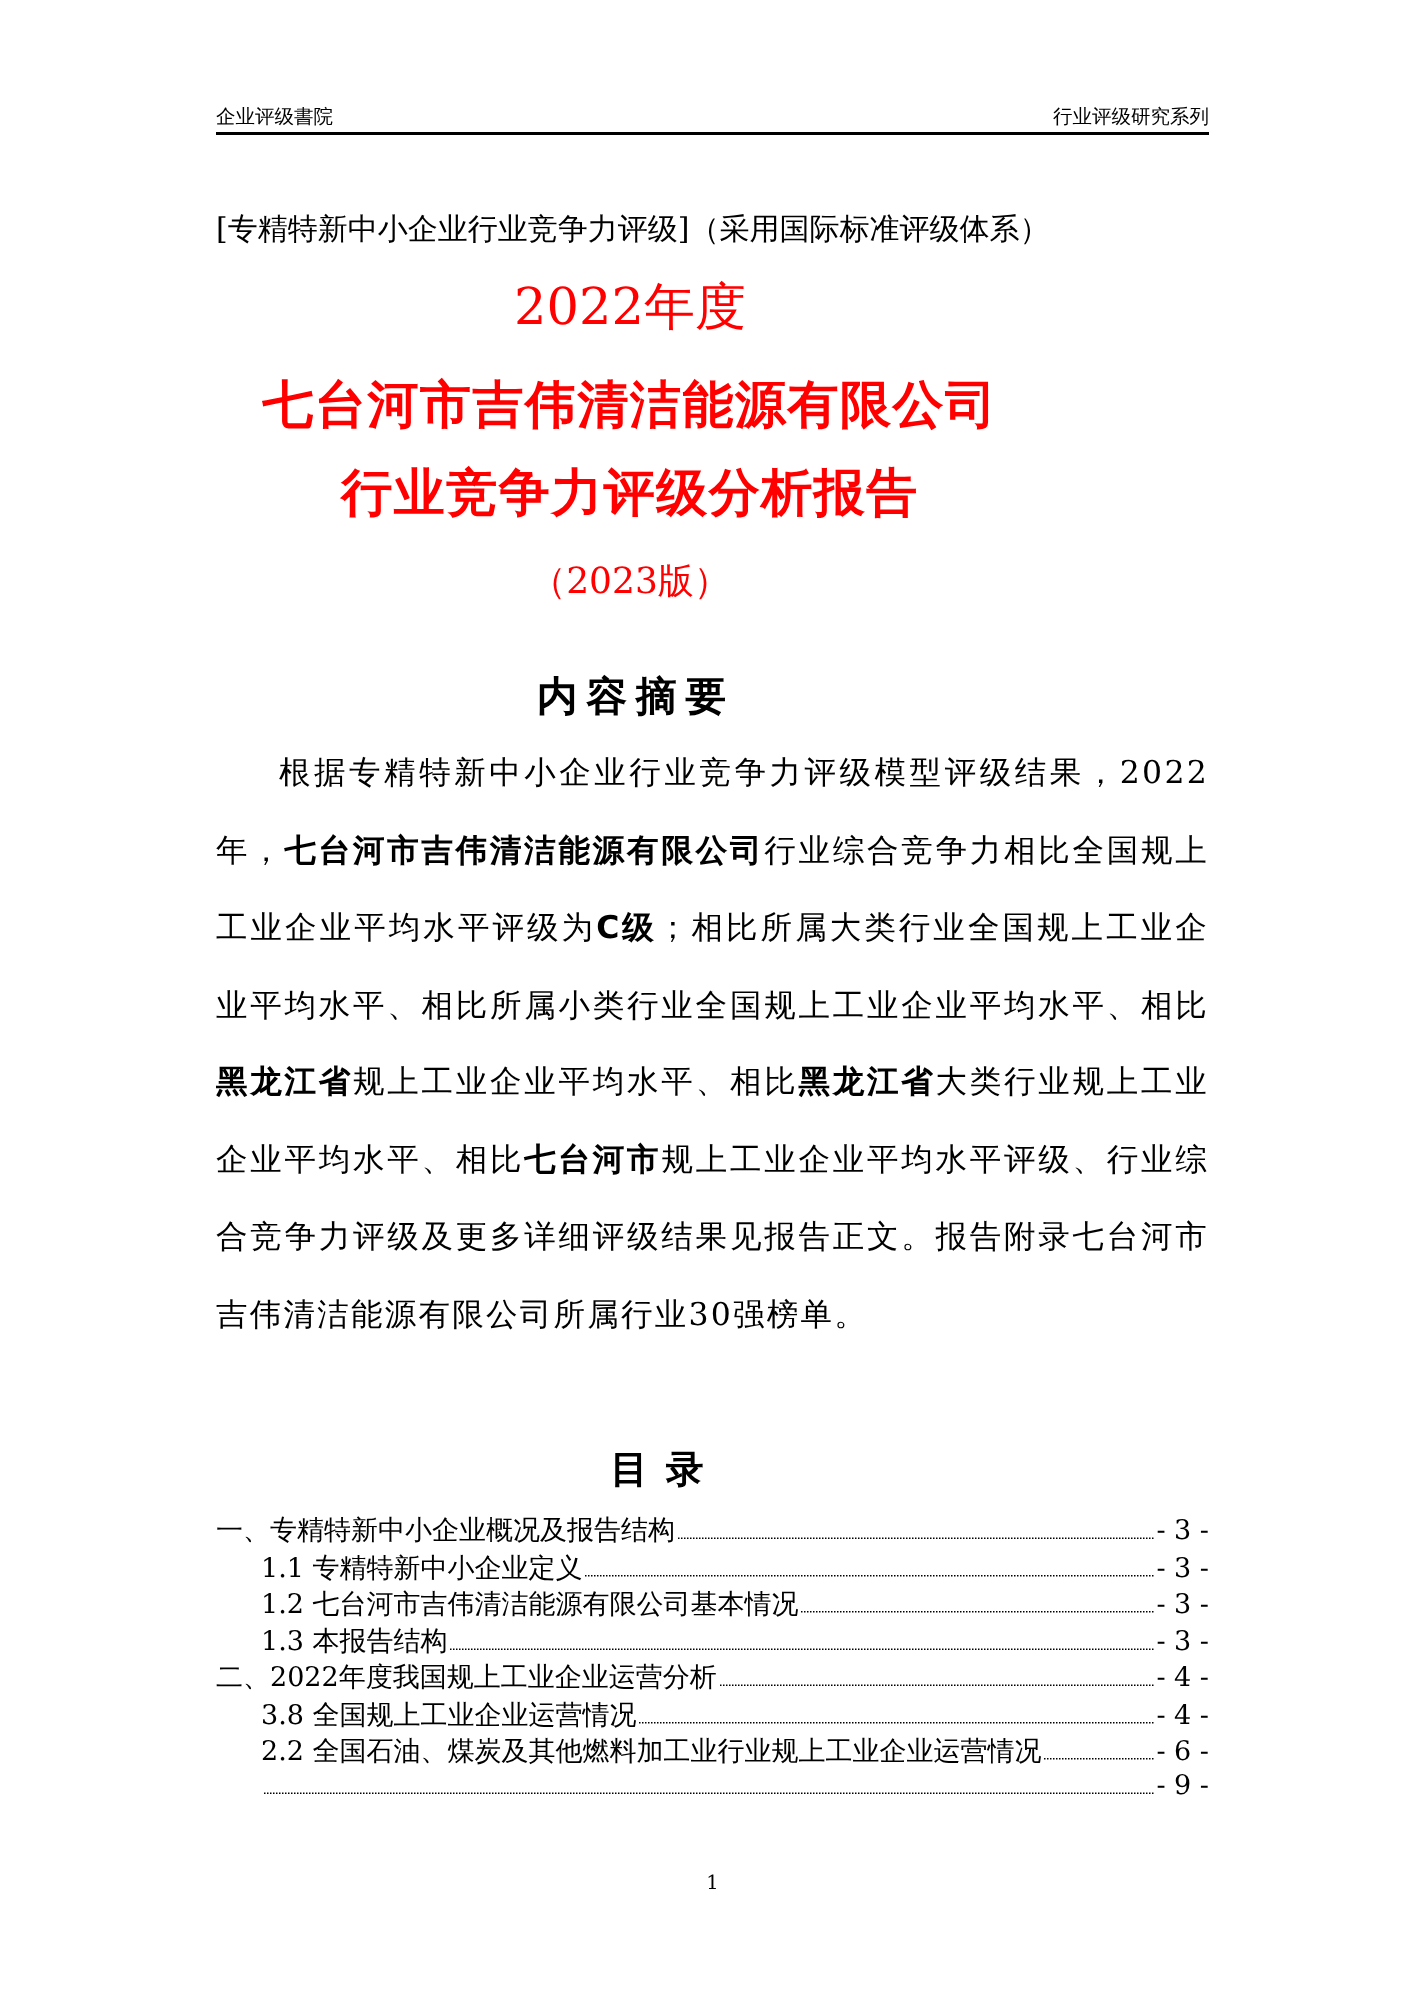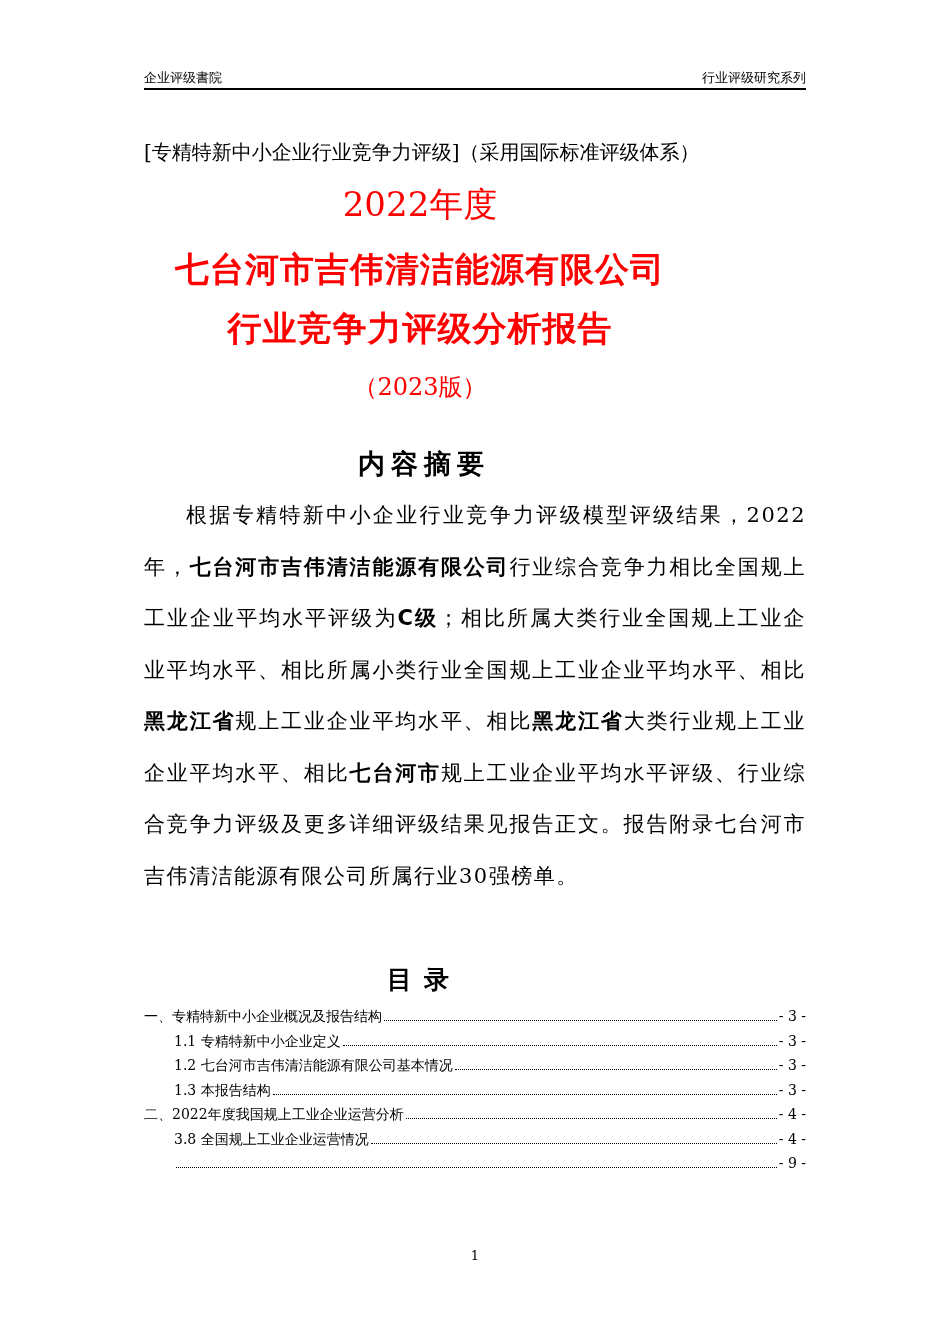--- a/index.html
+++ b/index.html
@@ -11,25 +11,25 @@
   .page-header .right { position: absolute; right: 0; top: 3px; }
   .subtitle { position: absolute; left: 144px; top: 139px; font-size: 20px; white-space: nowrap; }
   .title-block { position: absolute; left: 0; width: 840px; text-align: center; color: #ff0000; }
   .t-year { top: 182px; font-size: 34px; }
   .t-company { top: 247px; font-size: 34px; font-weight: bold; letter-spacing: 1px; }
   .t-report { top: 306px; font-size: 34px; font-weight: bold; letter-spacing: 1px; font-family: Liberation Serif, serif; }
   .t-edition { top: 371px; font-size: 24px; }
   .section-heading { position: absolute; left: 0; width: 848px; text-align: center;
                      font-family: "DejaVu Sans", sans-serif; font-weight: bold; }
   .abstract-heading { top: 446px; font-size: 27px; letter-spacing: 6px; }
-  .toc-heading { top: 963px; font-size: 25px; letter-spacing: 12px; }
+  .toc-heading { top: 963px; font-size: 25px; letter-spacing: 12px; margin-left: 20px; }
   .abstract { position: absolute; left: 144px; top: 490px; width: 662px; font-size: 21px;
               line-height: 51.5px; text-align: justify; text-indent: 42px; letter-spacing: 1.5px; }
   .abstract b { font-family: "DejaVu Sans", sans-serif; font-weight: bold; }
-  .toc { position: absolute; left: 144px; top: 1008px; width: 662px; font-size: 14px; }
+  .toc { position: absolute; left: 144px; top: 1008px; width: 662px; font-size: 18px; }
   .toc-row { display: flex; align-items: baseline; height: 24.5px; white-space: nowrap; }
   .toc-row.sub { padding-left: 30px; }
   .toc-row .label { flex: 0 0 auto; }
   .toc-row .dots { flex: 1 1 auto; overflow: hidden; border-bottom: 1.5px dotted #000; margin: 0 2px 4px 2px; }
   .toc-row .page { flex: 0 0 auto; }
   .page-number { position: absolute; left: 0; width: 950px; top: 1248px; text-align: center; font-size: 13px; }
 </style>
 </head>
 <body>
 
@@ -78,18 +78,23 @@
     <span class="label">二、2022年度我国规上工业企业运营分析</span>
       <span class="dots"></span>
       <span class="page">- 4 -</span>
   </div>
   <div class="toc-row sub">
     <span class="label">3.8 全国规上工业企业运营情况</span>
       <span class="dots"></span>
       <span class="page">- 4 -</span>
   </div>
   <div class="toc-row sub">
+    <span class="label">2.2 全国石油、煤炭及其他燃料加工业行业规上工业企业运营情况</span>
+      <span class="dots"></span>
+      <span class="page">- 6 -</span>
+  </div>
+  <div class="toc-row sub">
       <span class="dots"></span>
       <span class="page">- 9 -</span>
   </div>
 </div>
 
 <div class="page-number">1</div>
 
 </body></html>

